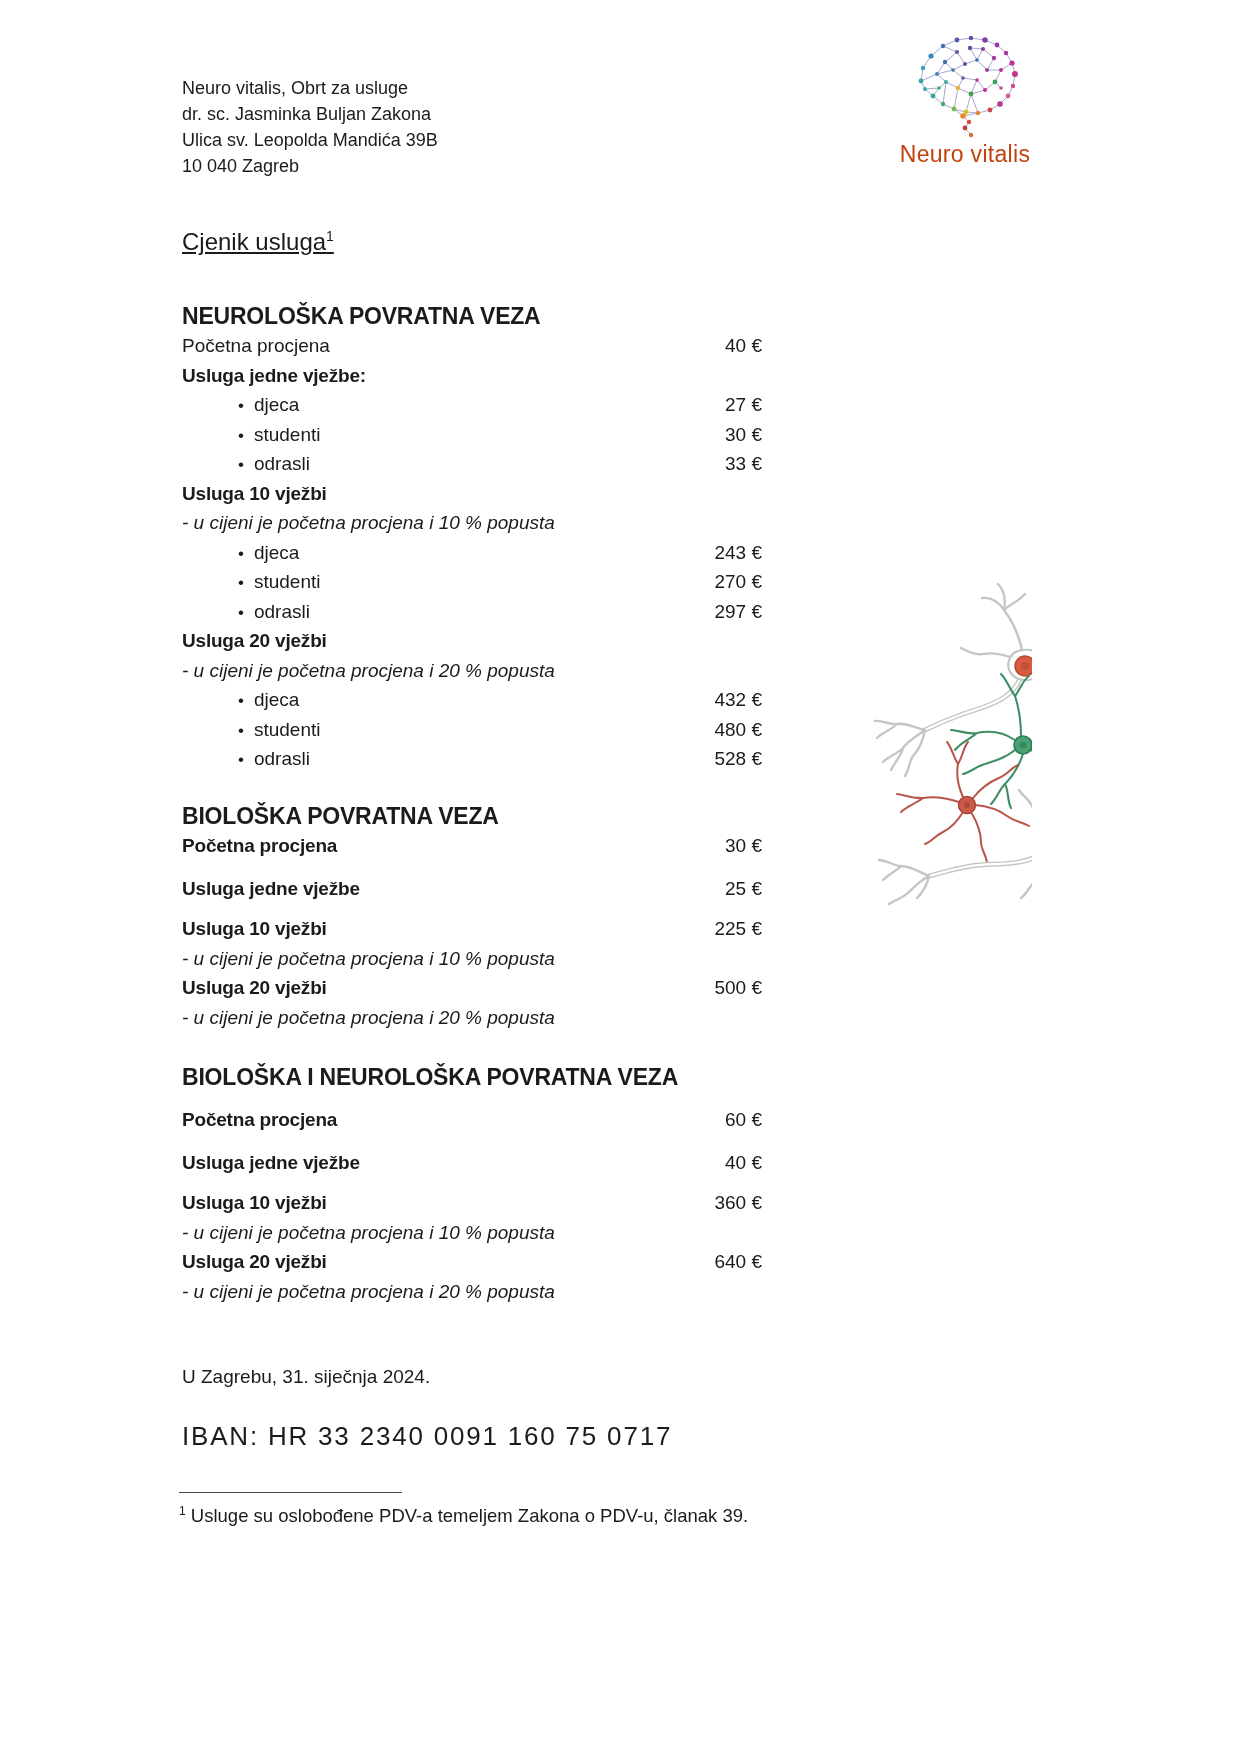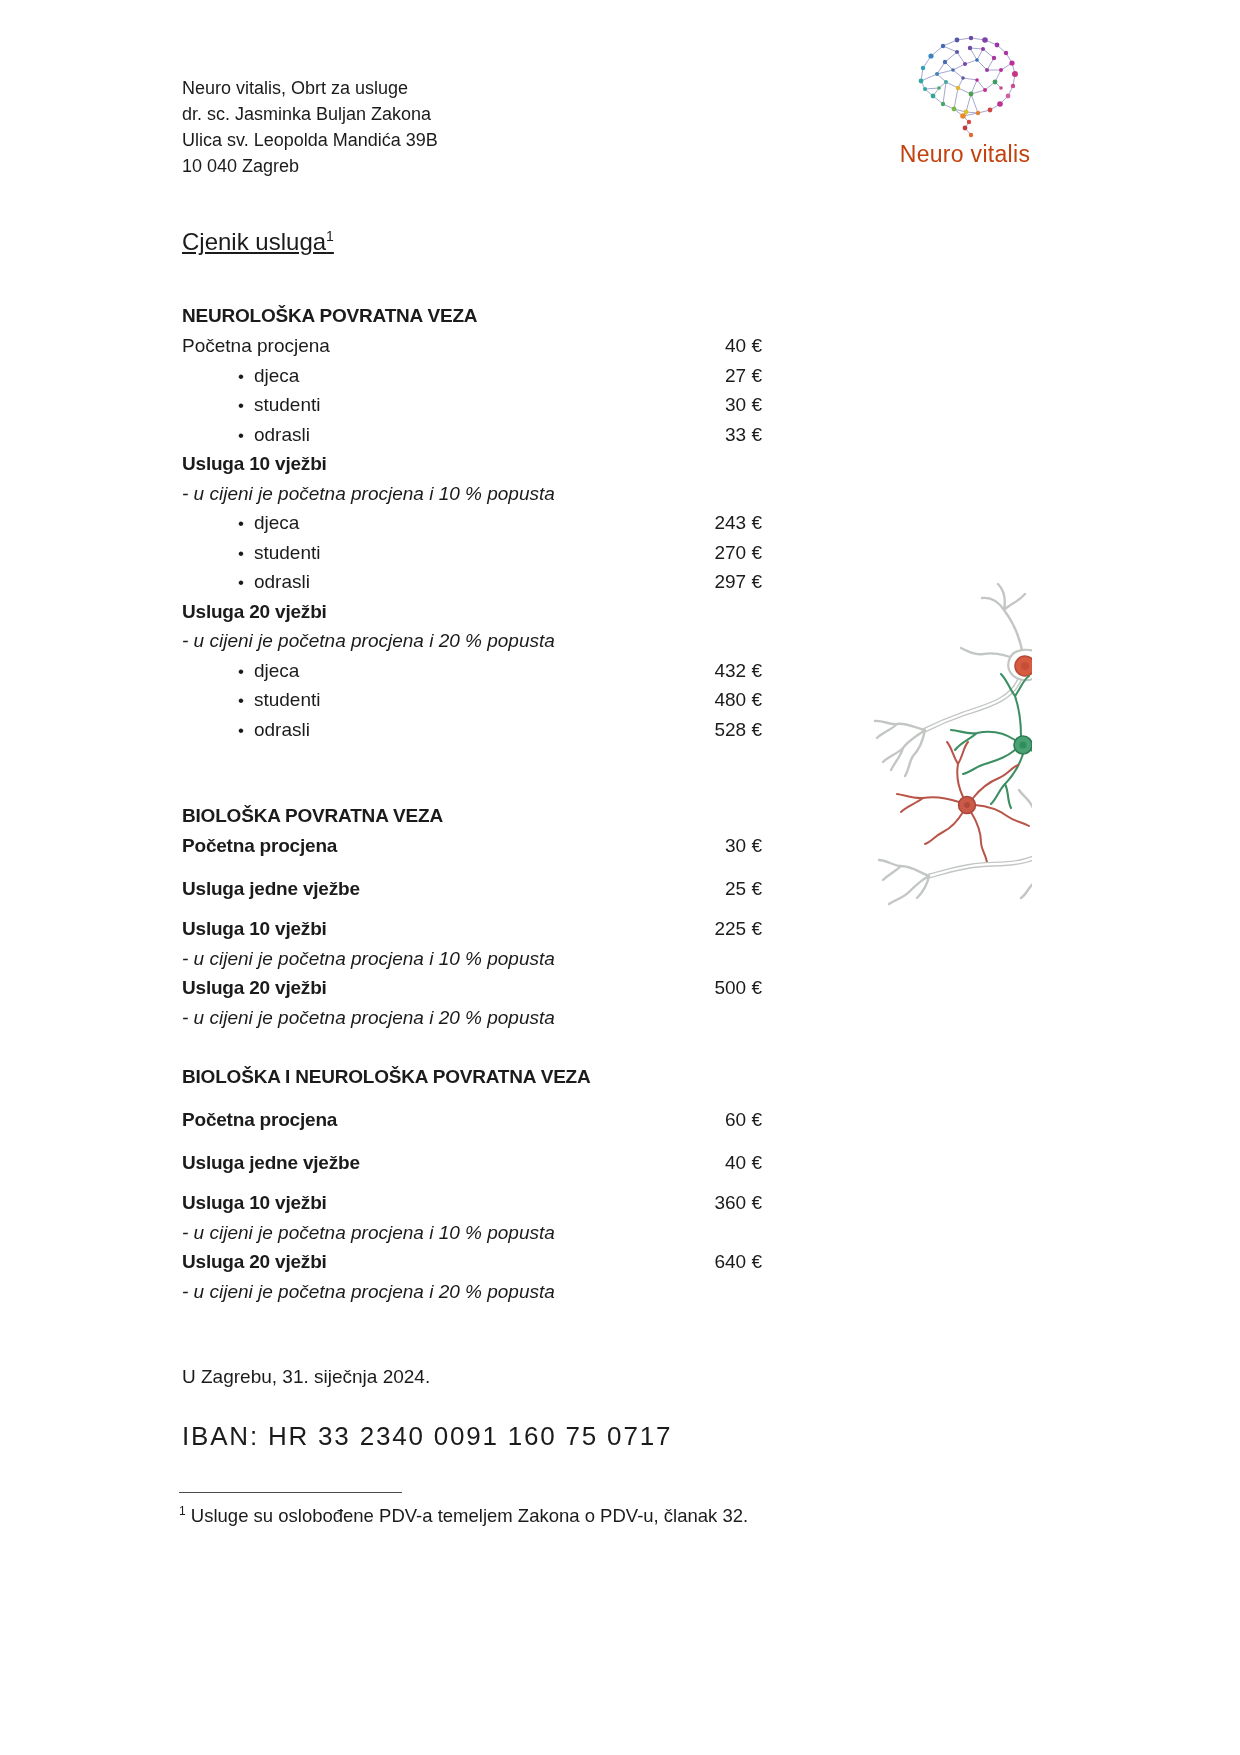--- a/index.html
+++ b/index.html
@@ -14,21 +14,21 @@
 
   
   .title{position:absolute;left:182px;top:228px;margin:0;font-size:24px;font-weight:normal;text-decoration:underline;}
   .title sup{font-size:14px;}
 
   
   .section{position:absolute;left:182px;width:580px;}
   .sec-0{top:301px;}
   .sec-1{top:801px;}
   .sec-2{top:1062px;}
-  .heading{font-size:19px;font-weight:bold;letter-spacing:-.2px;line-height:30px;height:30px;white-space:nowrap;}
+  .heading{font-size:23px;font-weight:bold;letter-spacing:-.2px;line-height:30px;height:30px;white-space:nowrap;}
   .row{display:flex;align-items:baseline;font-size:19px;line-height:29.5px;height:29.5px;white-space:nowrap;}
   .row .lbl{}
   .row.bold .lbl{font-weight:bold;letter-spacing:-.2px;}
   .row.note{font-style:italic;}
   .row .bullet{margin-left:56px;margin-right:10px;font-size:17px;}
   .row .price{margin-left:auto;}
   .row.spaced{margin-top:13px;}
   .row.spaced2{margin-top:11px;}
 
   
@@ -118,20 +118,23 @@
 
   <h1 class="title"><span>Cjenik usluga</span><sup>1</sup></h1>
 
   <div id="sections">
       <div class="section sec-0">
         <div class="heading">NEUROLOŠKA POVRATNA VEZA</div>
         <div class="row normal">
           <span class="lbl">Početna procjena</span>
           <span class="price">40 €</span>
         </div>
+        <div class="row bold">
+          <span class="lbl">Usluga jedne vježbe:</span>
+        </div>
         <div class="row bullet">
           <span class="bullet">•</span>
           <span class="lbl">djeca</span>
           <span class="price">27 €</span>
         </div>
         <div class="row bullet">
           <span class="bullet">•</span>
           <span class="lbl">studenti</span>
           <span class="price">30 €</span>
         </div>
@@ -231,21 +234,21 @@
         </div>
         <div class="row note">
           <span class="lbl">- u cijeni je početna procjena i 20 % popusta</span>
         </div>
       </div>
     </div>
 
   <div class="dateline">U Zagrebu, 31. siječnja 2024.</div>
   <div class="iban">IBAN: HR 33 2340 0091 160 75 0717</div>
   <div class="rule"></div>
-  <div class="footnote"><sup>1</sup> <span>Usluge su oslobođene PDV-a temeljem Zakona o PDV-u, članak 32.</span></div>
+  <div class="footnote"><sup>1</sup> <span>Usluge su oslobođene PDV-a temeljem Zakona o PDV-u, članak 39.</span></div>
 
   <svg class="neurons" width="280" height="340" viewBox="0 0 280 340">
 
     <g>
       <path class="gray-br" d="M168,78 C165,58 158,44 149,32 M149,32 C143,23 135,19 127,20 M149,32 C151,21 149,12 143,6 M149,32 C155,26 163,24 170,16"></path>
       <path class="gray-br" d="M176,78 C185,60 196,48 210,40 M210,40 C218,36 228,37 236,33 M210,40 C214,31 222,26 231,24"></path>
       <path class="gray-br" d="M180,88 C196,84 210,82 224,86 M224,86 C233,89 240,96 250,97 M224,86 C232,80 242,78 251,72"></path>
       <path class="gray-br" d="M178,96 C188,104 196,114 200,126 M200,126 C202,134 200,142 204,150 M200,126 C206,131 214,133 221,138"></path>
       <path class="gray-br" d="M162,82 C150,76 140,74 128,76 M128,76 C120,77 114,74 106,70"></path>
       <path class="tube" d="M166,98 C158,122 132,128 108,136 C88,143 78,148 70,152"></path>

